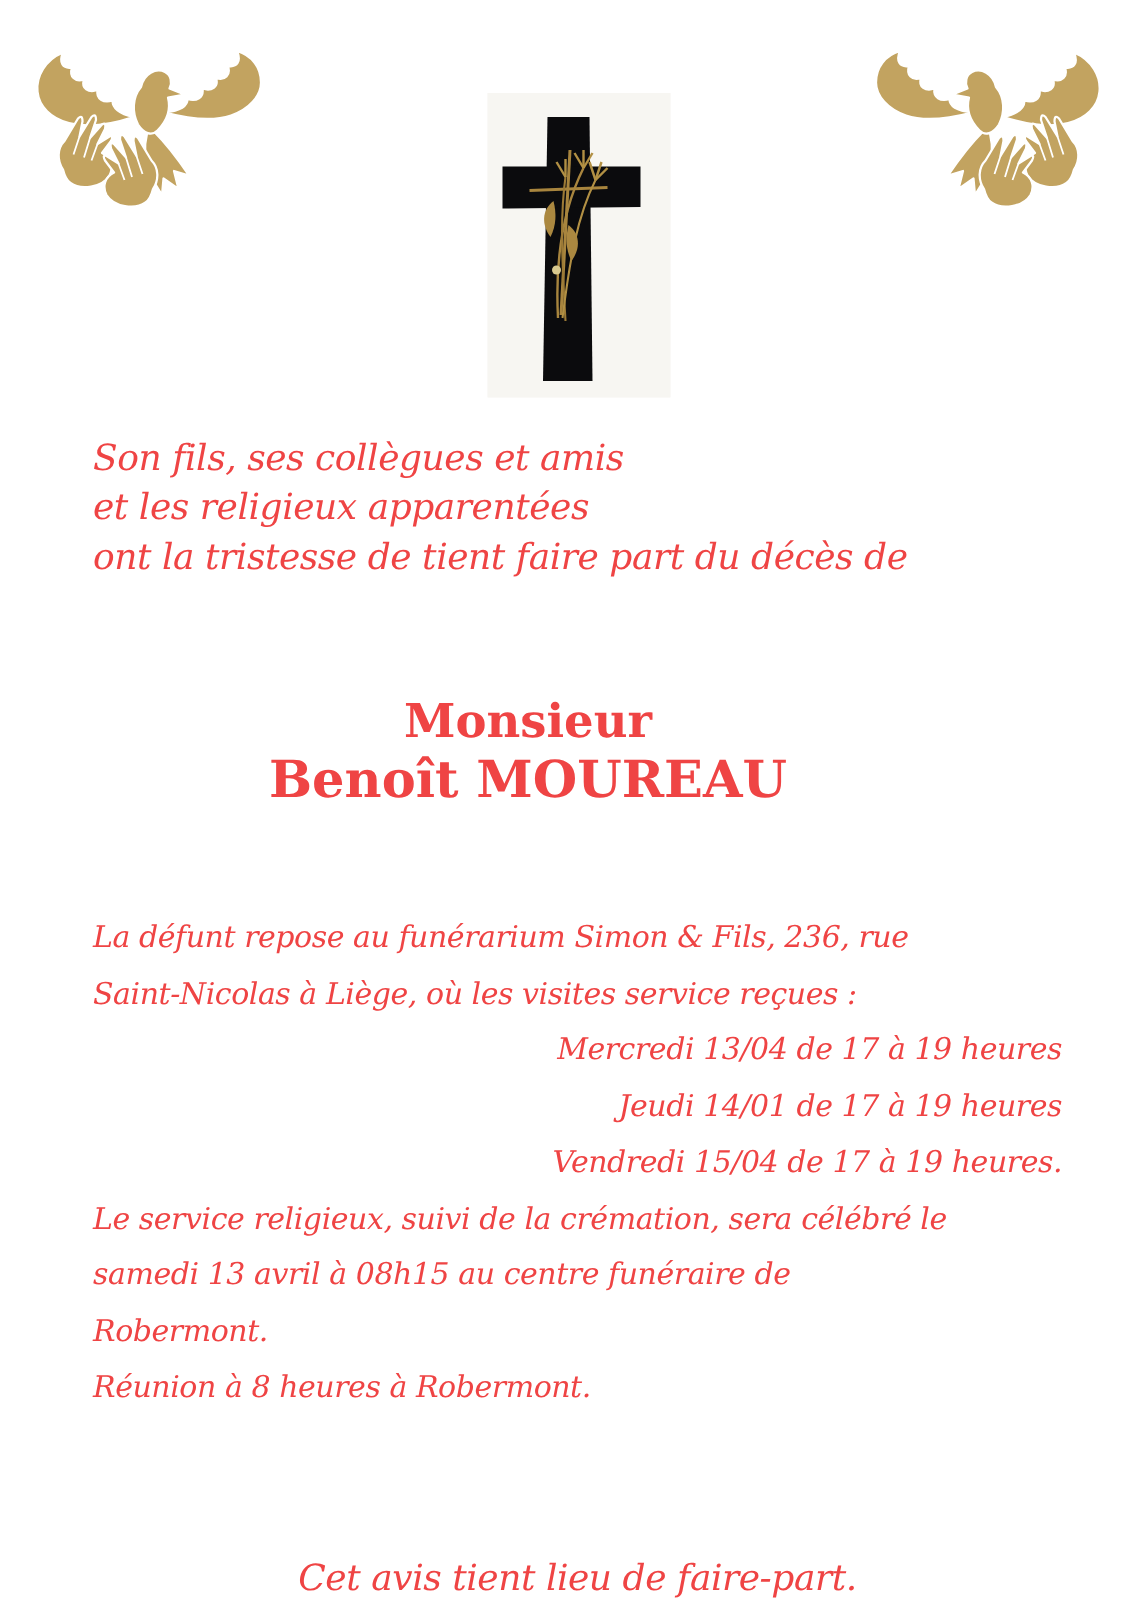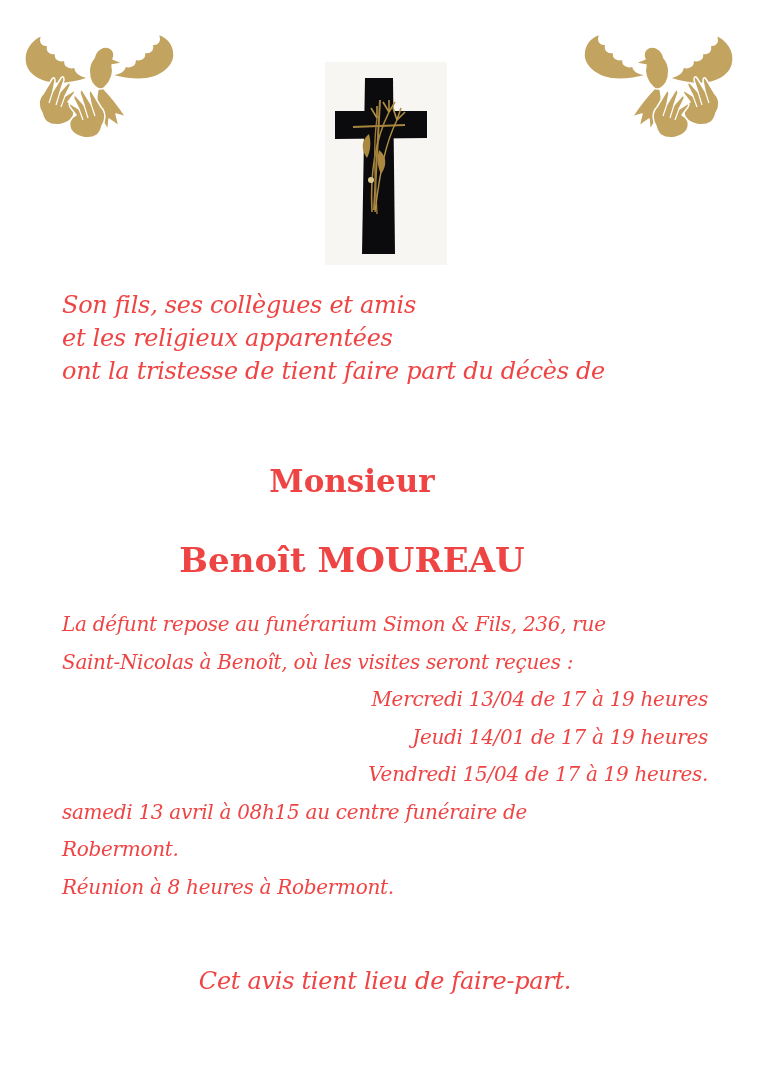--- a/index.html
+++ b/index.html
@@ -22,29 +22,29 @@
   .intro {
     position:absolute; top:289px; left:62px; width:660px;
     font-style:italic; font-size:24px; line-height:33px; letter-spacing:-0.3px;
     white-space:nowrap;
   }
   .title-block {
     position:absolute; top:462px; left:0; width:704px;
     text-align:center; font-weight:bold; letter-spacing:0;
   }
   .title-civility { font-size:31px; line-height:38px; }
-  .title-name     { font-size:34px; line-height:41px;margin-top:40px; }
+  .title-name     { font-size:34px; line-height:41px; }
   .body-block {
     position:absolute; top:606px; left:62px; width:646px;
     font-style:italic; font-size:20px; line-height:37.5px; letter-spacing:-0.3px;
     white-space:nowrap;
   }
   .body-block .centered { text-align:right; }
   .footer-line {
-    position:absolute; top:967px; left:62px; width:646px;
+    position:absolute; top:1038px; left:62px; width:646px;
     text-align:center; font-style:italic; font-size:24px; letter-spacing:-0.3px;
     white-space:nowrap;
   }
   .line { display:block; }
 </style>
 </head>
 <body>
 
 <div class="page">
 
@@ -128,24 +128,25 @@
     <span class="line">ont la tristesse de tient faire part du décès de</span>
   </section>
 
   <section class="title-block">
     <span class="line title-civility">Monsieur</span>
     <span class="line title-name">Benoît MOUREAU</span>
   </section>
 
   <section class="body-block">
     <span class="line">La défunt repose au funérarium Simon &amp; Fils, 236, rue</span>
-    <span class="line">Saint-Nicolas à Benoît, où les visites seront reçues :</span>
+    <span class="line">Saint-Nicolas à Liège, où les visites service reçues :</span>
     <span class="line centered">Mercredi 13/04 de 17 à 19 heures</span>
     <span class="line centered">Jeudi 14/01 de 17 à 19 heures</span>
     <span class="line centered">Vendredi 15/04 de 17 à 19 heures.</span>
+    <span class="line">Le service religieux, suivi de la crémation, sera célébré le</span>
     <span class="line">samedi 13 avril à 08h15 au centre funéraire de</span>
     <span class="line">Robermont.</span>
     <span class="line">Réunion à 8 heures à Robermont.</span>
   </section>
 
   <div class="footer-line">Cet avis tient lieu de faire-part.</div>
 
 </div>
 
 </body></html>

